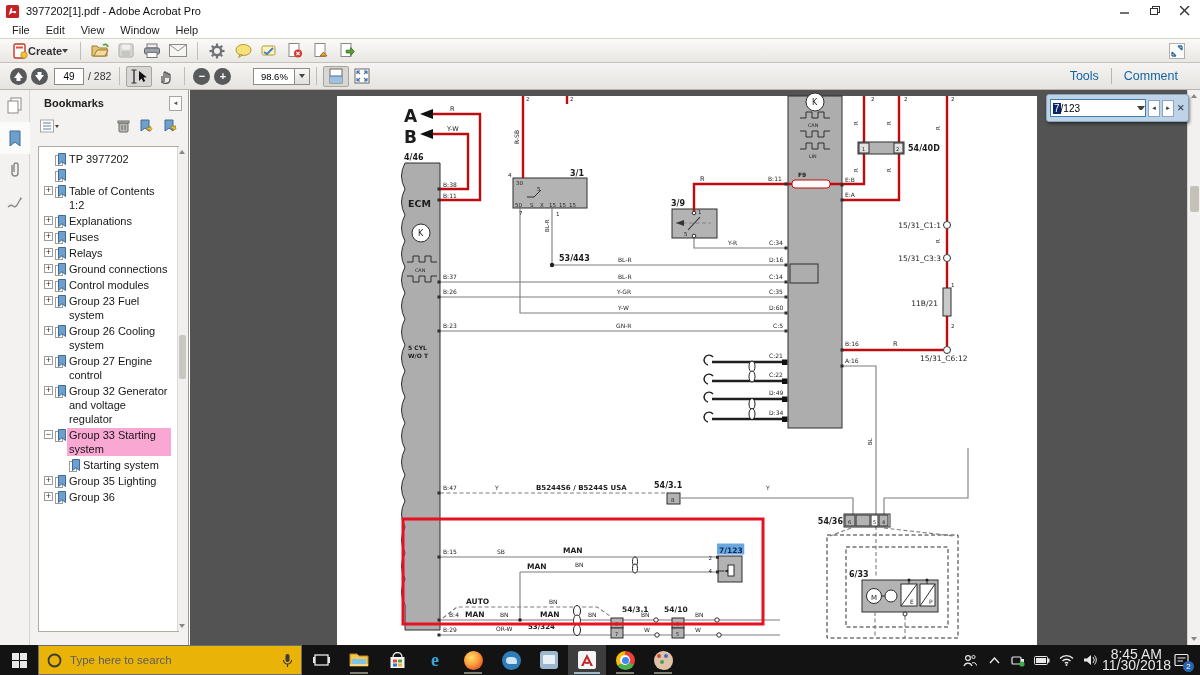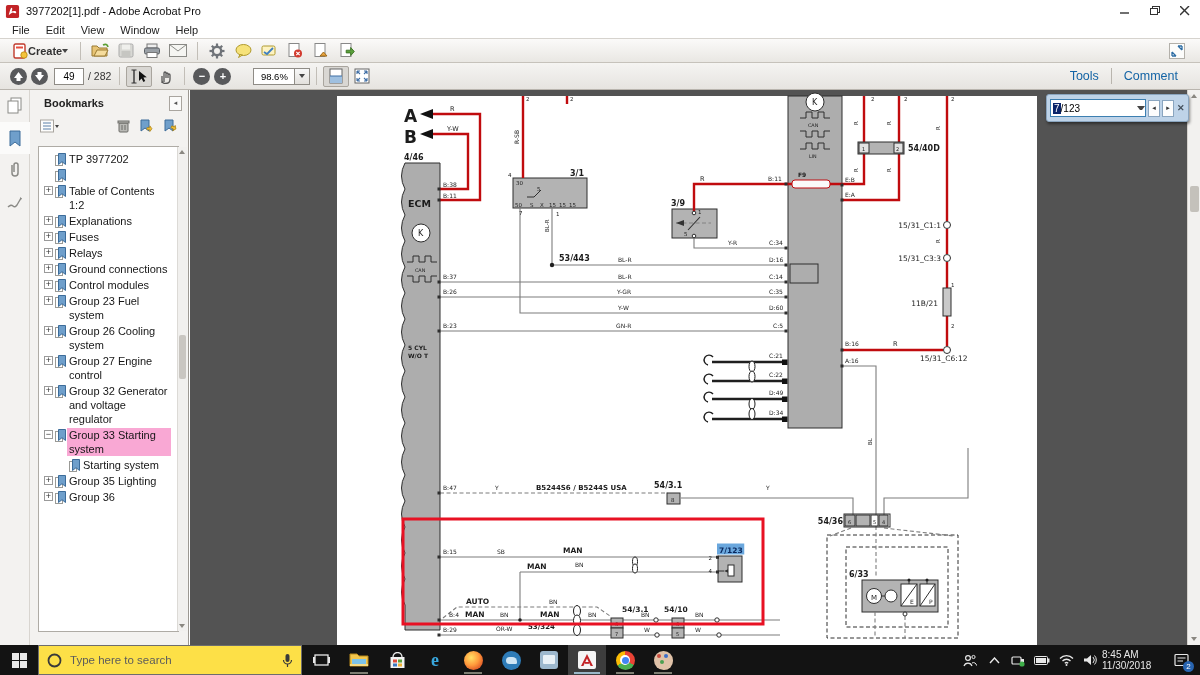--- a/index.html
+++ b/index.html
@@ -63,24 +63,24 @@
   .findsel{background:#0a246a;color:#fff;padding:0 1px}
   .findcaret{margin-left:auto;padding-right:2px}
   .fbtn{width:12px;height:17px;background:#fdfdfd;border:1px solid #8aa5bf;display:flex;align-items:center;justify-content:center;margin-left:2px;font-size:7px;color:#333}
   .fclose{margin-left:3px;font-size:9px;color:#44505c;font-weight:bold}
   
   .taskbar{position:absolute;left:0;right:0;bottom:0;height:30px;background:#131313;display:flex;align-items:stretch;color:#e8e8e8}
   .tslot{width:38px;display:flex;align-items:center;justify-content:center;position:relative}
   .tslot.run:after{content:"";position:absolute;bottom:1px;left:10px;right:10px;height:2px;background:#7d7d72}
   .tslot.active{background:#3d3d3d}
   .tslot.active:after{content:"";position:absolute;bottom:1px;left:6px;right:6px;height:2px;background:#9ab8c8}
-  .tsearch{width:264px;background:#fde047;border:1px solid #6d6d6d;display:flex;align-items:center;color:#5c5c5c;font-size:11.5px;gap:8px;padding:0 8px}
+  .tsearch{width:264px;background:#eab308;border:1px solid #6d6d6d;display:flex;align-items:center;color:#5c5c5c;font-size:11.5px;gap:8px;padding:0 8px}
   .tray{margin-left:auto;display:flex;align-items:center;gap:0}
   .trayicon{width:24px;display:flex;align-items:center;justify-content:center;height:100%}
-  .clock{width:64px;font-size:10px;line-height:11px;padding-right:4px}
+  .clock{width:64px;text-align:right;font-size:14px;line-height:11px;padding-right:4px}
   .badgewrap{position:relative;width:30px;display:flex;align-items:center;justify-content:center;height:100%}
   .badge{position:absolute;right:2px;bottom:3px;width:11px;height:11px;border-radius:50%;background:#2864b0;color:#fff;font-size:8px;display:flex;align-items:center;justify-content:center}
   .showdesk{width:4px;border-left:1px solid #4a4a4a}
   .chrome-ic{width:19px;height:19px;border-radius:50%;background:conic-gradient(#ea4335 0 33%,#4caf50 33% 66%,#fbbc05 66% 100%);position:relative}
   .chrome-ic:before{content:"";position:absolute;left:4.5px;top:4.5px;width:10px;height:10px;border-radius:50%;background:#fff}
   .chrome-ic:after{content:"";position:absolute;left:6px;top:6px;width:7px;height:7px;border-radius:50%;background:#4285f4}
   .ffx{width:19px;height:19px;border-radius:50%;background:radial-gradient(circle at 38% 35%,#ffe066 0%,#ff9a3c 45%,#e4632b 72%,#cf4a27 100%)}
   .tbird{width:19px;height:19px;border-radius:50%;background:#2e7cb8;position:relative}
   .tbird:before{content:"";position:absolute;left:4px;top:6px;width:11px;height:7px;border-radius:6px 8px 2px 6px;background:#cfe6f5}
   .mailapp{width:18px;height:18px;border-radius:3px;background:#9db8ce;position:relative}

